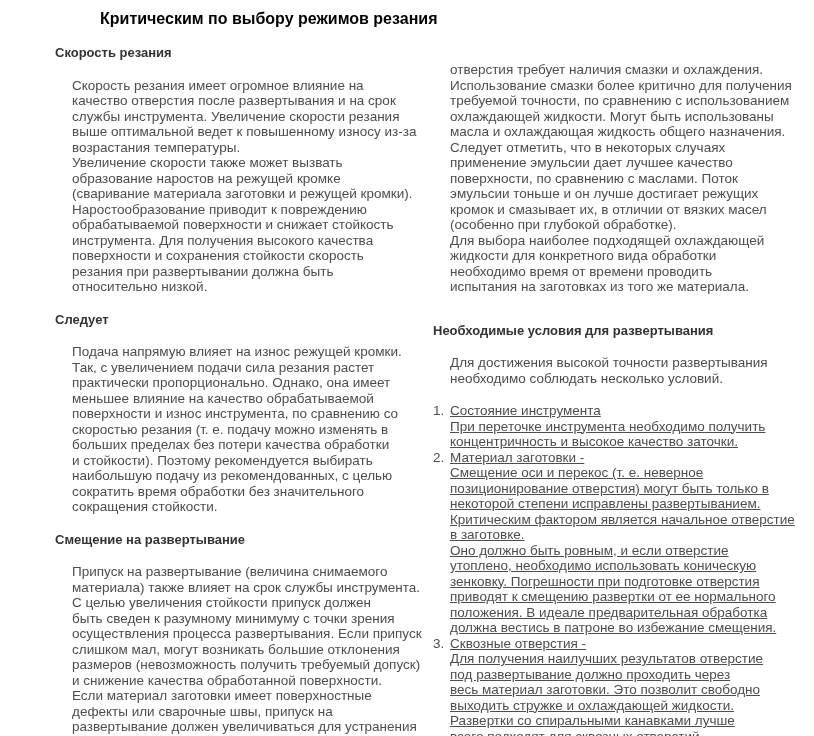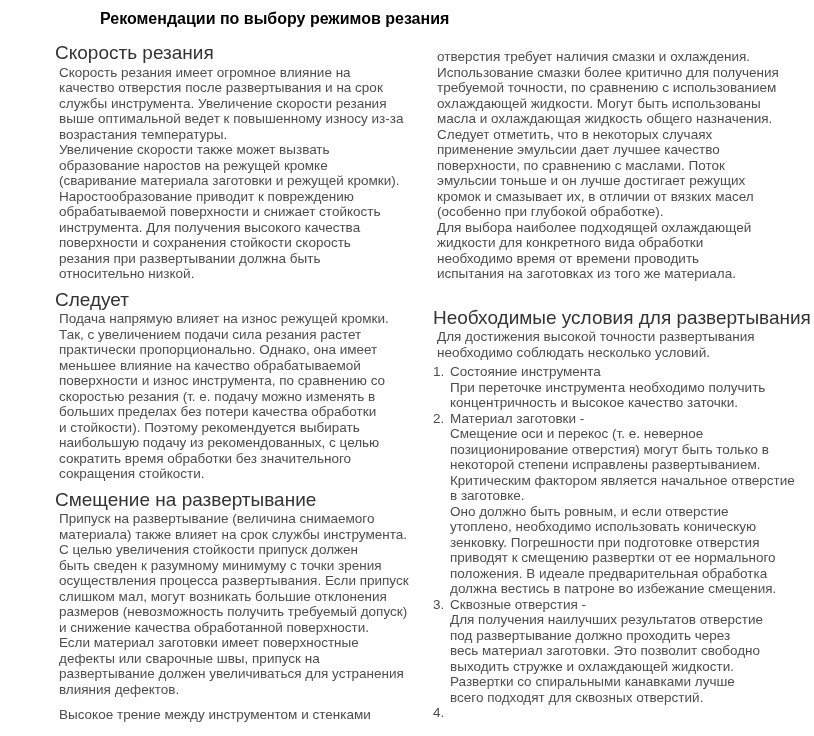--- a/index.html
+++ b/index.html
@@ -24,53 +24,54 @@
     position: absolute;
     top: 45px;
     font-size: 13.5px;
     line-height: 15.5px;
     color: #4d4d4d;
   }
   .col-left  { left: 55px;  }
   .col-right { left: 433px; }
   .section { margin-bottom: 10px; }
   .section-heading {
-    font-size: 19px;
-    font-weight: normal;
+    font-size: 13px;
+    font-weight: bold;
     color: #333333;
     margin: 0 0 3px 0;
     white-space: nowrap;
   }
   .body-text {
     white-space: pre-line;
-    margin: 4px;
+    margin: 17px;
   }
   .right-section-heading {
     margin-top: 28px;
   }
   .numbered-list { margin-top: 0; }
   .numbered-item {
     display: flex;
     align-items: flex-start;
   }
   .numbered-item .num {
     flex: none;
     width: 17px;
     white-space: nowrap;
   }
   .numbered-item .item-text {
     white-space: pre-line;
+    text-decoration: underline;
   }
 </style>
 </head>
 <body>
 
 <div class="page">
 
-  <div class="doc-title">Рекомендации по выбору режимов резания</div>
+  <div class="doc-title">Критическим по выбору режимов резания</div>
 
   <div class="col col-left">
 
     <div class="section">
       <div class="section-heading">Скорость резания</div>
       <p class="body-text">Скорость резания имеет огромное влияние на
 качество отверстия после развертывания и на срок
 службы инструмента. Увеличение скорости резания
 выше оптимальной ведет к повышенному износу из-за
 возрастания температуры.

